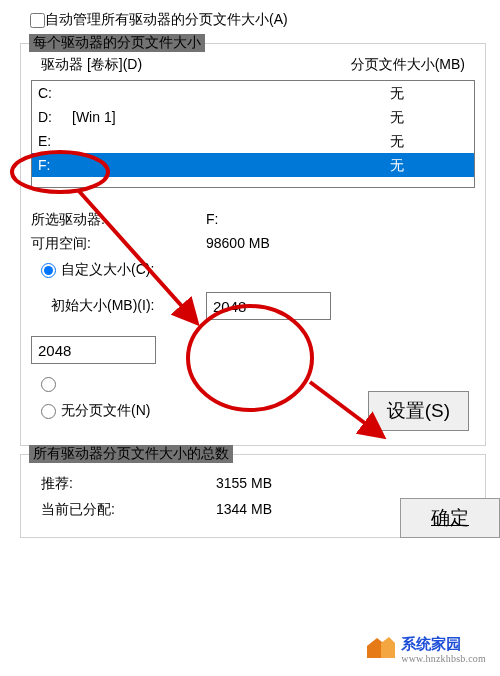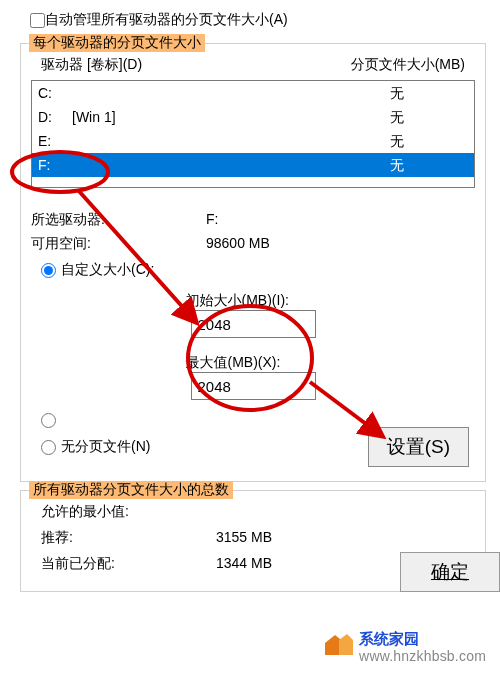--- a/index.html
+++ b/index.html
@@ -28,21 +28,21 @@
     .groupbox {
       border: 1px solid #d0d0d0;
       position: relative;
       margin-top: 8px;
       padding: 8px 10px 14px 10px;
     }
     .groupbox-title {
       position: absolute;
       top: -10px;
       left: 8px;
-      background: #fdba74;
+      background: #737373;
       padding: 0 4px;
       font-size: 14px;
     }
     .list-header {
       display: flex;
       justify-content: space-between;
       padding: 4px 10px 6px 10px;
       align-items: center;
     }
     .drive-list {
@@ -82,21 +82,20 @@
       gap: 5px;
       padding: 5px 0 5px 10px;
     }
     .radio-row input[type="radio"] {
       width: 15px; height: 15px;
     }
     .input-line {
       display: flex;
       align-items: center;
       padding: 8px 0;
-      flex-direction: column;
     }
     .input-label {
       width: 175px;
       padding-left: 20px;
     }
     .text-input {
       width: 125px;
       height: 28px;
       border: 1px solid #7a7a7a;
       padding: 2px 6px;
@@ -163,23 +162,24 @@
       position: relative;
     }
     .wm-text {
       font-size: 15px;
       font-weight: 600;
       color: #1d4ed8;
       line-height: 1.2;
       margin-top: 8px;
     }
     .wm-sub {
-      font-size: 14px;
+      font-size: 10px;
       color: #888;
       letter-spacing: 0.2px;
+      font-family: Liberation Serif, serif;
     }
   </style>
 </head>
 <body>
 
 <div class="dialog">
 
   <div class="checkbox-row">
     <input type="checkbox" style="">
     <label>自动管理所有驱动器的分页文件大小(A)</label>
@@ -240,42 +240,40 @@
       <input type="radio" name="pf" checked="" style="">
       <label>自定义大小(C):</label>
     </div>
 
     <div class="input-line">
       <span class="input-label">初始大小(MB)(I):</span>
       <input class="text-input" type="text" value="2048" style="">
     </div>
 
     <div class="input-line">
-      <span class="input-label">最大值(MB)(X):</span>
       <input class="text-input" type="text" value="2048" style="">
     </div>
 
     <div class="radio-row">
       <input type="radio" name="pf" style="">
     </div>
     <div class="radio-row">
       <input type="radio" name="pf" style="">
       <label>无分页文件(N)</label>
     </div>
 
     <div class="set-btn-row">
       <button class="btn">设置(S)</button>
     </div>
   </div>
 
   <div class="groupbox" style="margin-top:8px;">
     <span class="groupbox-title">所有驱动器分页文件大小的总数</span>
 
     <div class="totals-row">
-      <span class="info-label">允许的最小值:</span>
     </div>
     <div class="totals-row">
       <span class="info-label">推荐:</span>
       <span class="info-value">3155 MB</span>
     </div>
     <div class="totals-row">
       <span class="info-label">当前已分配:</span>
       <span class="info-value">1344 MB</span>
     </div>
   </div>

